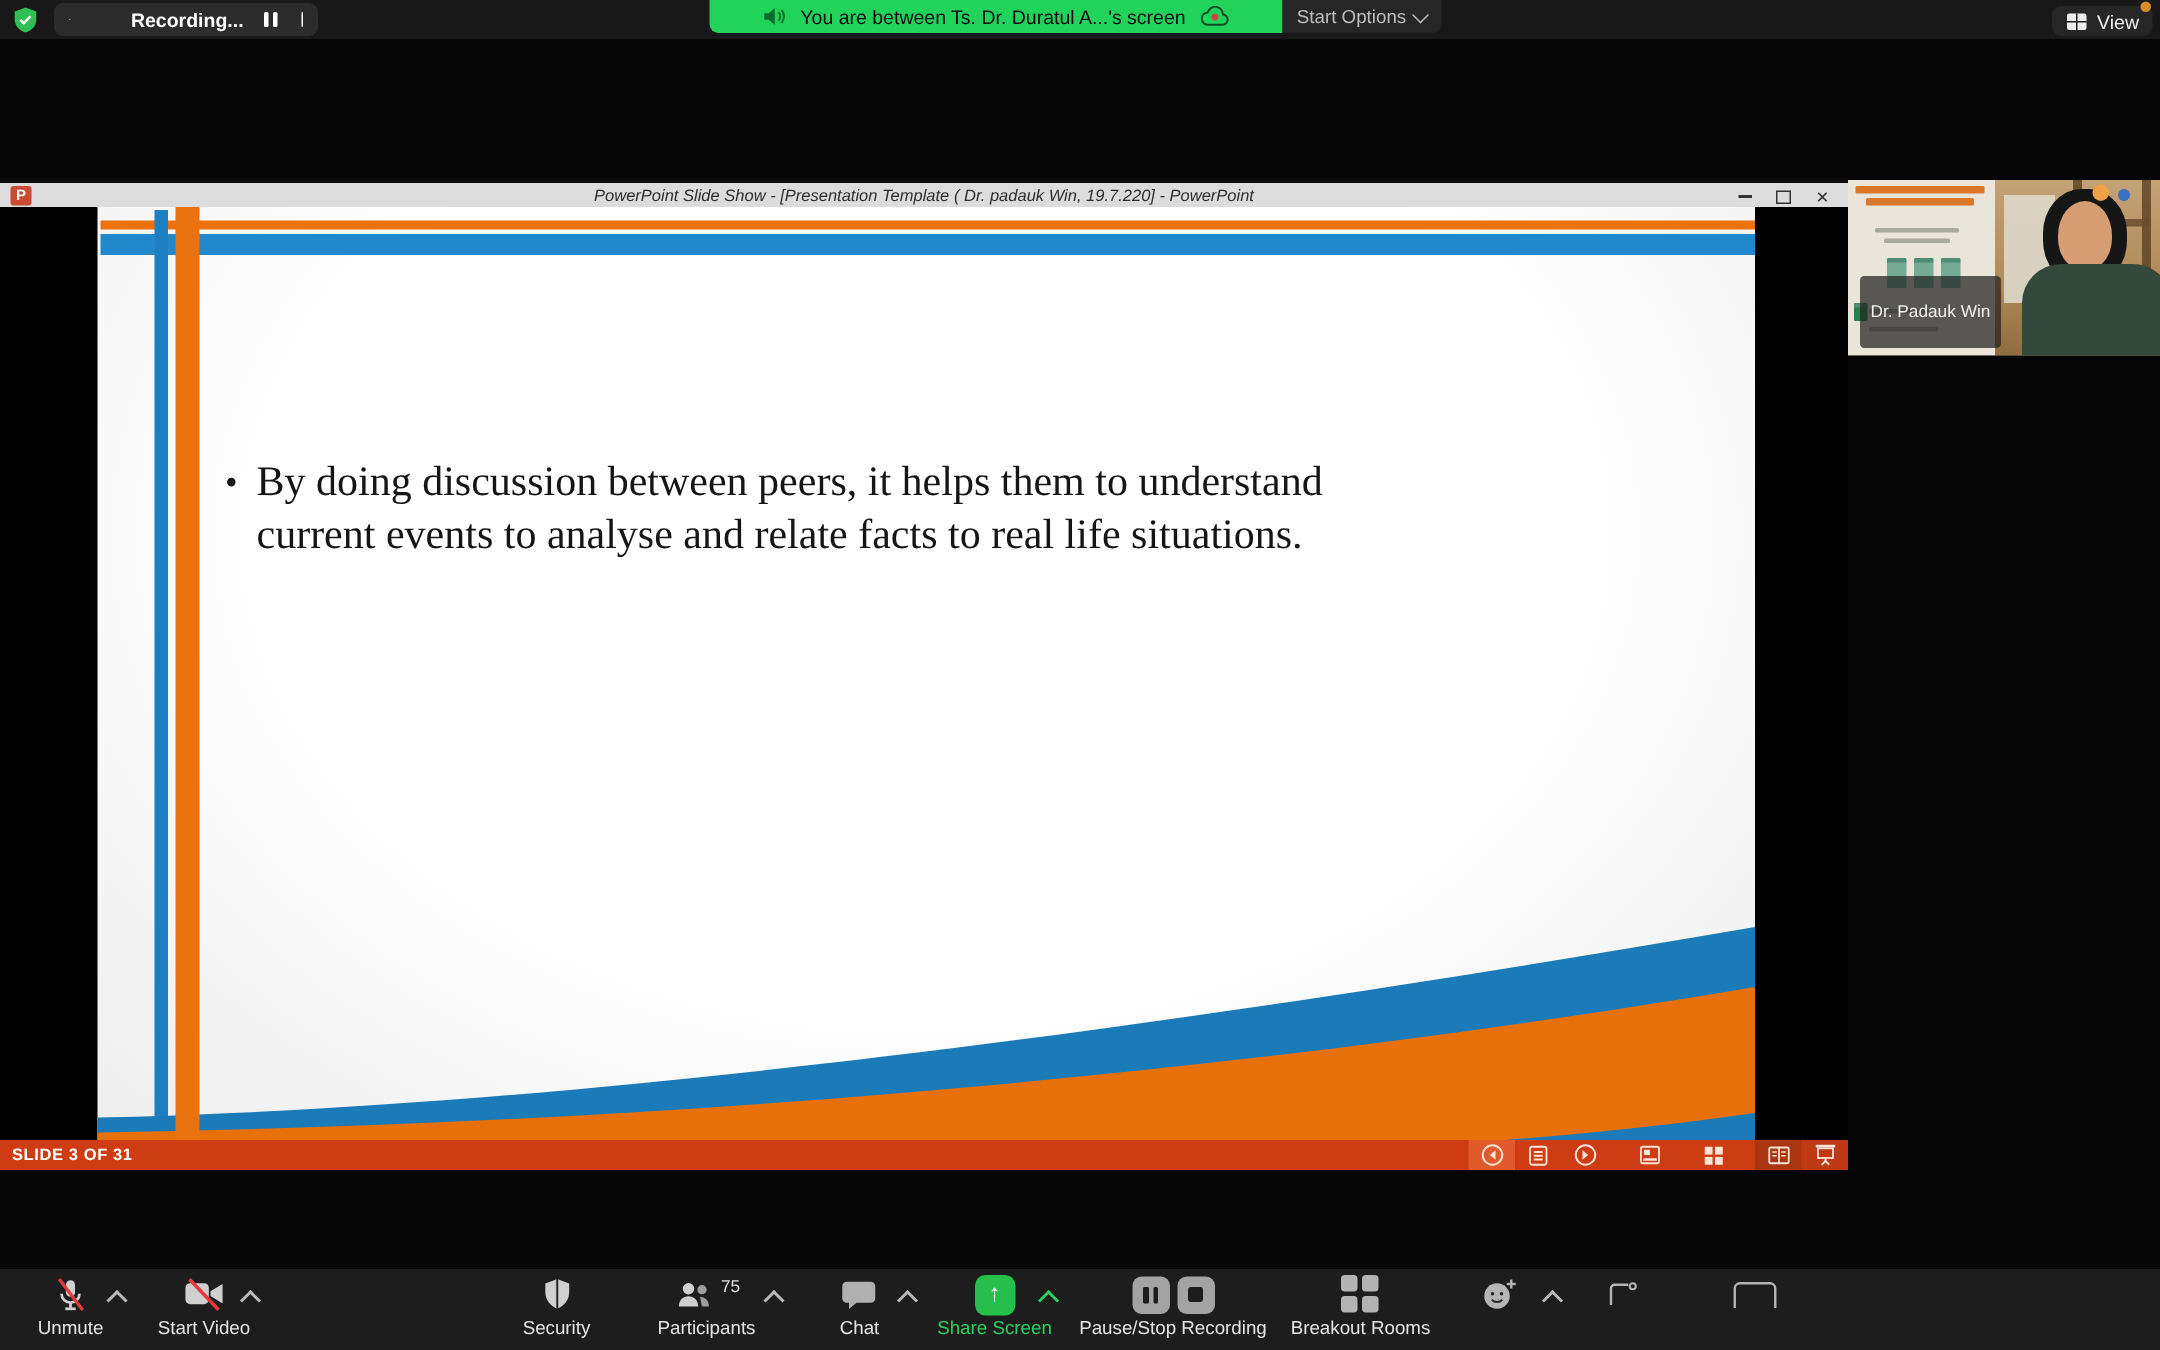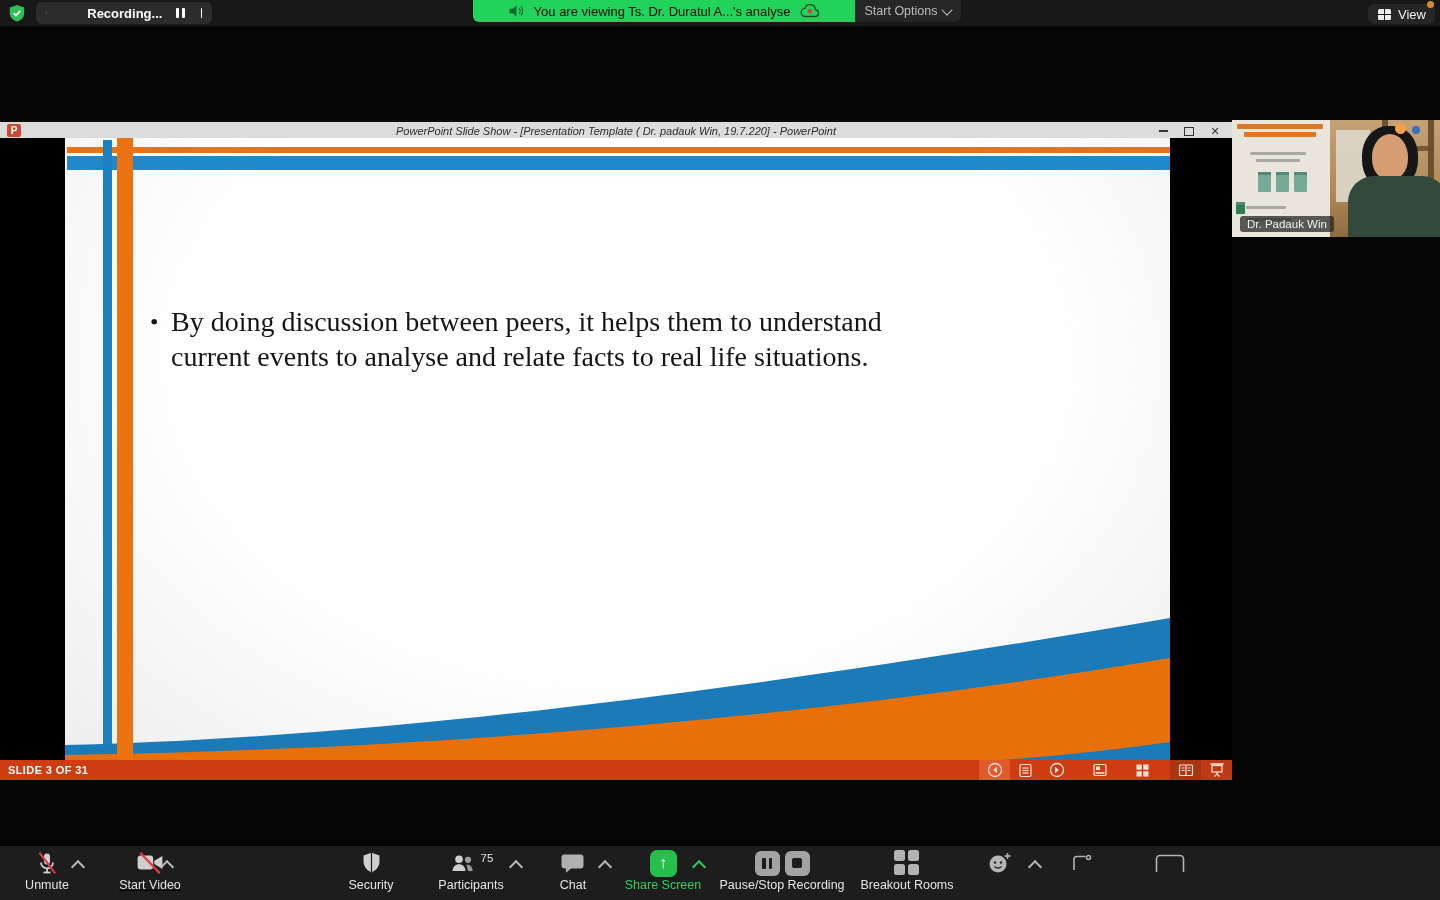--- a/index.html
+++ b/index.html
@@ -68,21 +68,21 @@
             background:linear-gradient(180deg,#c3a276 0%,#b08a58 60%,#8f6c40 100%);}
   .vt-post{position:absolute;top:0;width:6px;height:117px;background:#5f4526;opacity:.85;}
   .vt-shelfbar{position:absolute;height:5px;background:#6b4f2c;opacity:.85;}
   .vt-window{position:absolute;left:6px;top:10px;width:34px;height:72px;background:#ded8cb;opacity:.9;}
   .vt-hair{position:absolute;left:130px;top:6px;width:56px;height:64px;background:#161616;border-radius:46%;}
   .vt-face{position:absolute;left:140px;top:14px;width:36px;height:46px;background:#d69c72;border-radius:50% 50% 46% 46%;}
   .vt-body{position:absolute;left:116px;top:56px;width:100px;height:64px;background:#33493c;border-radius:26px 26px 0 0;}
   .vt-logo1{position:absolute;right:34px;top:3px;width:11px;height:11px;border-radius:50%;background:#f0a24a;}
   .vt-logo2{position:absolute;right:20px;top:6px;width:8px;height:8px;border-radius:50%;background:#3a6fc4;}
   .vt-nametag{position:absolute;left:8px;bottom:5px;background:rgba(32,32,32,.72);color:#f1f1f1;font-size:11.5px;
-              padding:2px 7px;border-radius:3px;text-align:right;}
+              padding:18px 7px;border-radius:3px;text-align:right;}
 
   
   .toolbar{position:absolute;left:0;top:845px;width:1440px;height:55px;background:#1d1d1d;border-top:1px solid #060606;}
   .titem{position:absolute;top:0;height:55px;display:flex;flex-direction:column;align-items:center;}
   .titem .iconrow{height:34px;display:flex;align-items:center;}
   .tlabel{font-size:12.5px;color:#e4e4e4;white-space:nowrap;margin-top:-2px;}
   .caret{position:absolute;width:8px;height:8px;border-left:2px solid #b9b9b9;border-top:2px solid #b9b9b9;
          transform:rotate(45deg);top:16px;}
   .caret.green{border-color:#2bd05e;}
   .share-sq{width:27px;height:27px;background:#27bf4b;border-radius:7px;display:flex;align-items:center;
@@ -117,21 +117,21 @@
           <i></i>
         </span>
       <span class="rec-stop"></span>
     </div>
 
     <div class="share-banner">
       <svg width="16" height="14" viewBox="0 0 16 14">
         <path d="M1.5 4.8v4.4h3l4 3.4V1.4l-4 3.4z" fill="#0b6b2d"></path>
         <path d="M11 4.2a4 4 0 0 1 0 5.6M13 2.6a6.6 6.6 0 0 1 0 8.8" fill="none" stroke="#0b6b2d" stroke-width="1.3"></path>
       </svg>
-      <span class="share-banner-text">You are viewing Ts. Dr. Duratul A...'s analyse</span>
+      <span class="share-banner-text">You are between Ts. Dr. Duratul A...'s screen</span>
       <svg width="20" height="14" viewBox="0 0 20 14">
         <path d="M5.5 12.5a4.1 4.1 0 0 1-.4-8.2A5.2 5.2 0 0 1 15.3 5.7 3.4 3.4 0 0 1 14.8 12.5z" fill="none" stroke="#0f4d22" stroke-width="1.3"></path>
         <circle cx="10" cy="7.4" r="2.3" fill="#d8403a"></circle>
       </svg>
     </div>
     <div class="view-options">
       <span>Start Options</span>
       <span class="vo-caret"></span>
     </div>
 
@@ -283,21 +283,21 @@
           <path d="M6.5 11.5a5.5 5.5 0 0 0 11 0" fill="none" stroke="#cfcfcf" stroke-width="1.7"></path>
           <line x1="12" y1="17" x2="12" y2="20.2" stroke="#cfcfcf" stroke-width="1.7"></line>
           <line x1="8.8" y1="20.8" x2="15.2" y2="20.8" stroke="#cfcfcf" stroke-width="1.7"></line>
           <line x1="5" y1="2.5" x2="19.5" y2="21.5" stroke="#e23b3b" stroke-width="2"></line>
         </svg>
       </div>
       <span class="tlabel">Unmute</span>
     </div>
     <span class="caret" style="left:73px;"></span>
 
-    <div class="titem" style="left:110px;width:80px;text-decoration:underline;">
+    <div class="titem" style="left:96px;width:80px;">
       <div class="iconrow">
         <svg width="28" height="24" viewBox="0 0 26 22">
           <rect x="1.5" y="4" width="14.5" height="13" rx="3" fill="#cfcfcf"></rect>
           <path d="M17 9l7.5-4.5v12L17 12z" fill="#cfcfcf"></path>
           <line x1="4" y1="1.5" x2="22" y2="20.5" stroke="#e23b3b" stroke-width="2.2"></line>
         </svg>
       </div>
       <span class="tlabel">Start Video</span>
     </div>
     <span class="caret" style="left:162px;"></span>

